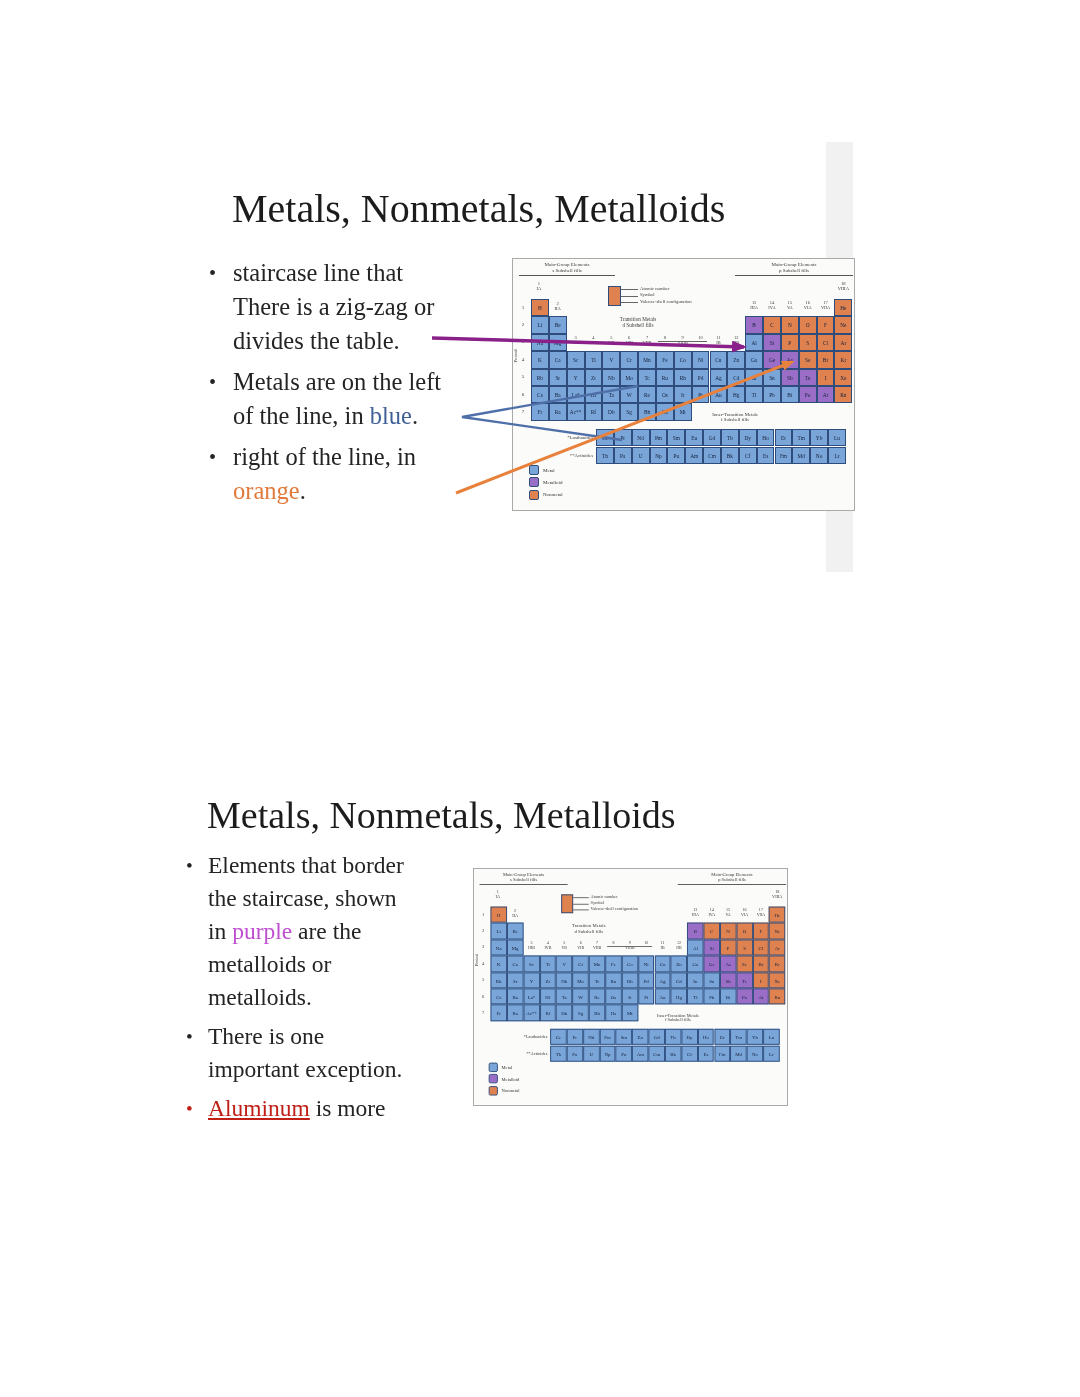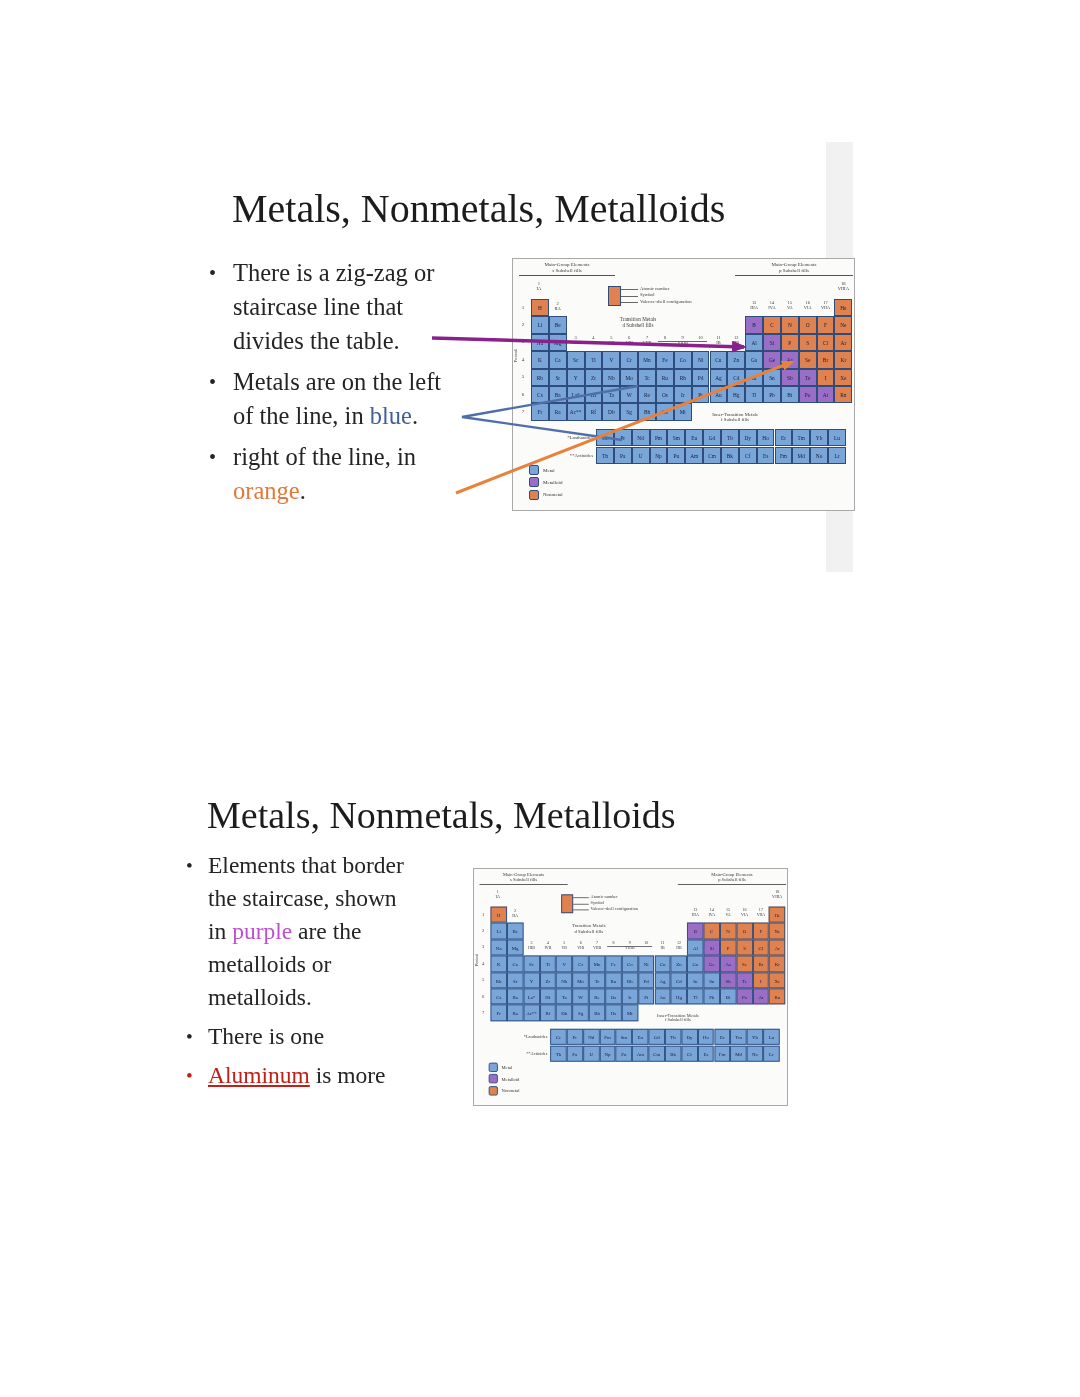--- a/index.html
+++ b/index.html
@@ -45,22 +45,22 @@
 <div class="page">
 
   <div class="scan-strip"></div>
 
   <section>
     <h1 id="title1" class="slide-title" style="left:232px;top:158px;">Metals, Nonmetals, Metalloids</h1>
     <div id="bullets1" class="bullets bul1">
         <div class="bullet-item">
           <span class="bullet-dot">•</span>
           <div class="bullet-lines">
+            <div><span>staircase line that</span></div>
             <div><span>There is a zig-zag or</span></div>
-            <div><span>staircase line that</span></div>
             <div><span>divides the table.</span></div>
           </div>
         </div>
         <div class="bullet-item">
           <span class="bullet-dot">•</span>
           <div class="bullet-lines">
             <div><span>Metals are on the left</span></div>
             <div><span>of the line, in </span><span class="seg-blue">blue</span><span>.</span></div>
           </div>
         </div>
@@ -309,20 +309,21 @@
             <div><span>the staircase, shown</span></div>
             <div><span>in </span><span class="seg-purple">purple</span><span> are the</span></div>
             <div><span>metalloids or</span></div>
             <div><span>metalloids.</span></div>
           </div>
         </div>
         <div class="bullet-item">
           <span class="bullet-dot">•</span>
           <div class="bullet-lines">
             <div><span>There is one</span></div>
+            <div><span>important exception.</span></div>
           </div>
         </div>
         <div class="bullet-item">
           <span class="bullet-dot" style="color: rgb(192, 32, 24);">•</span>
           <div class="bullet-lines">
             <div><span class="seg-red">Aluminum</span><span> is more</span></div>
           </div>
         </div>
       </div>
     <div id="ptbox2" class="pt-box">

